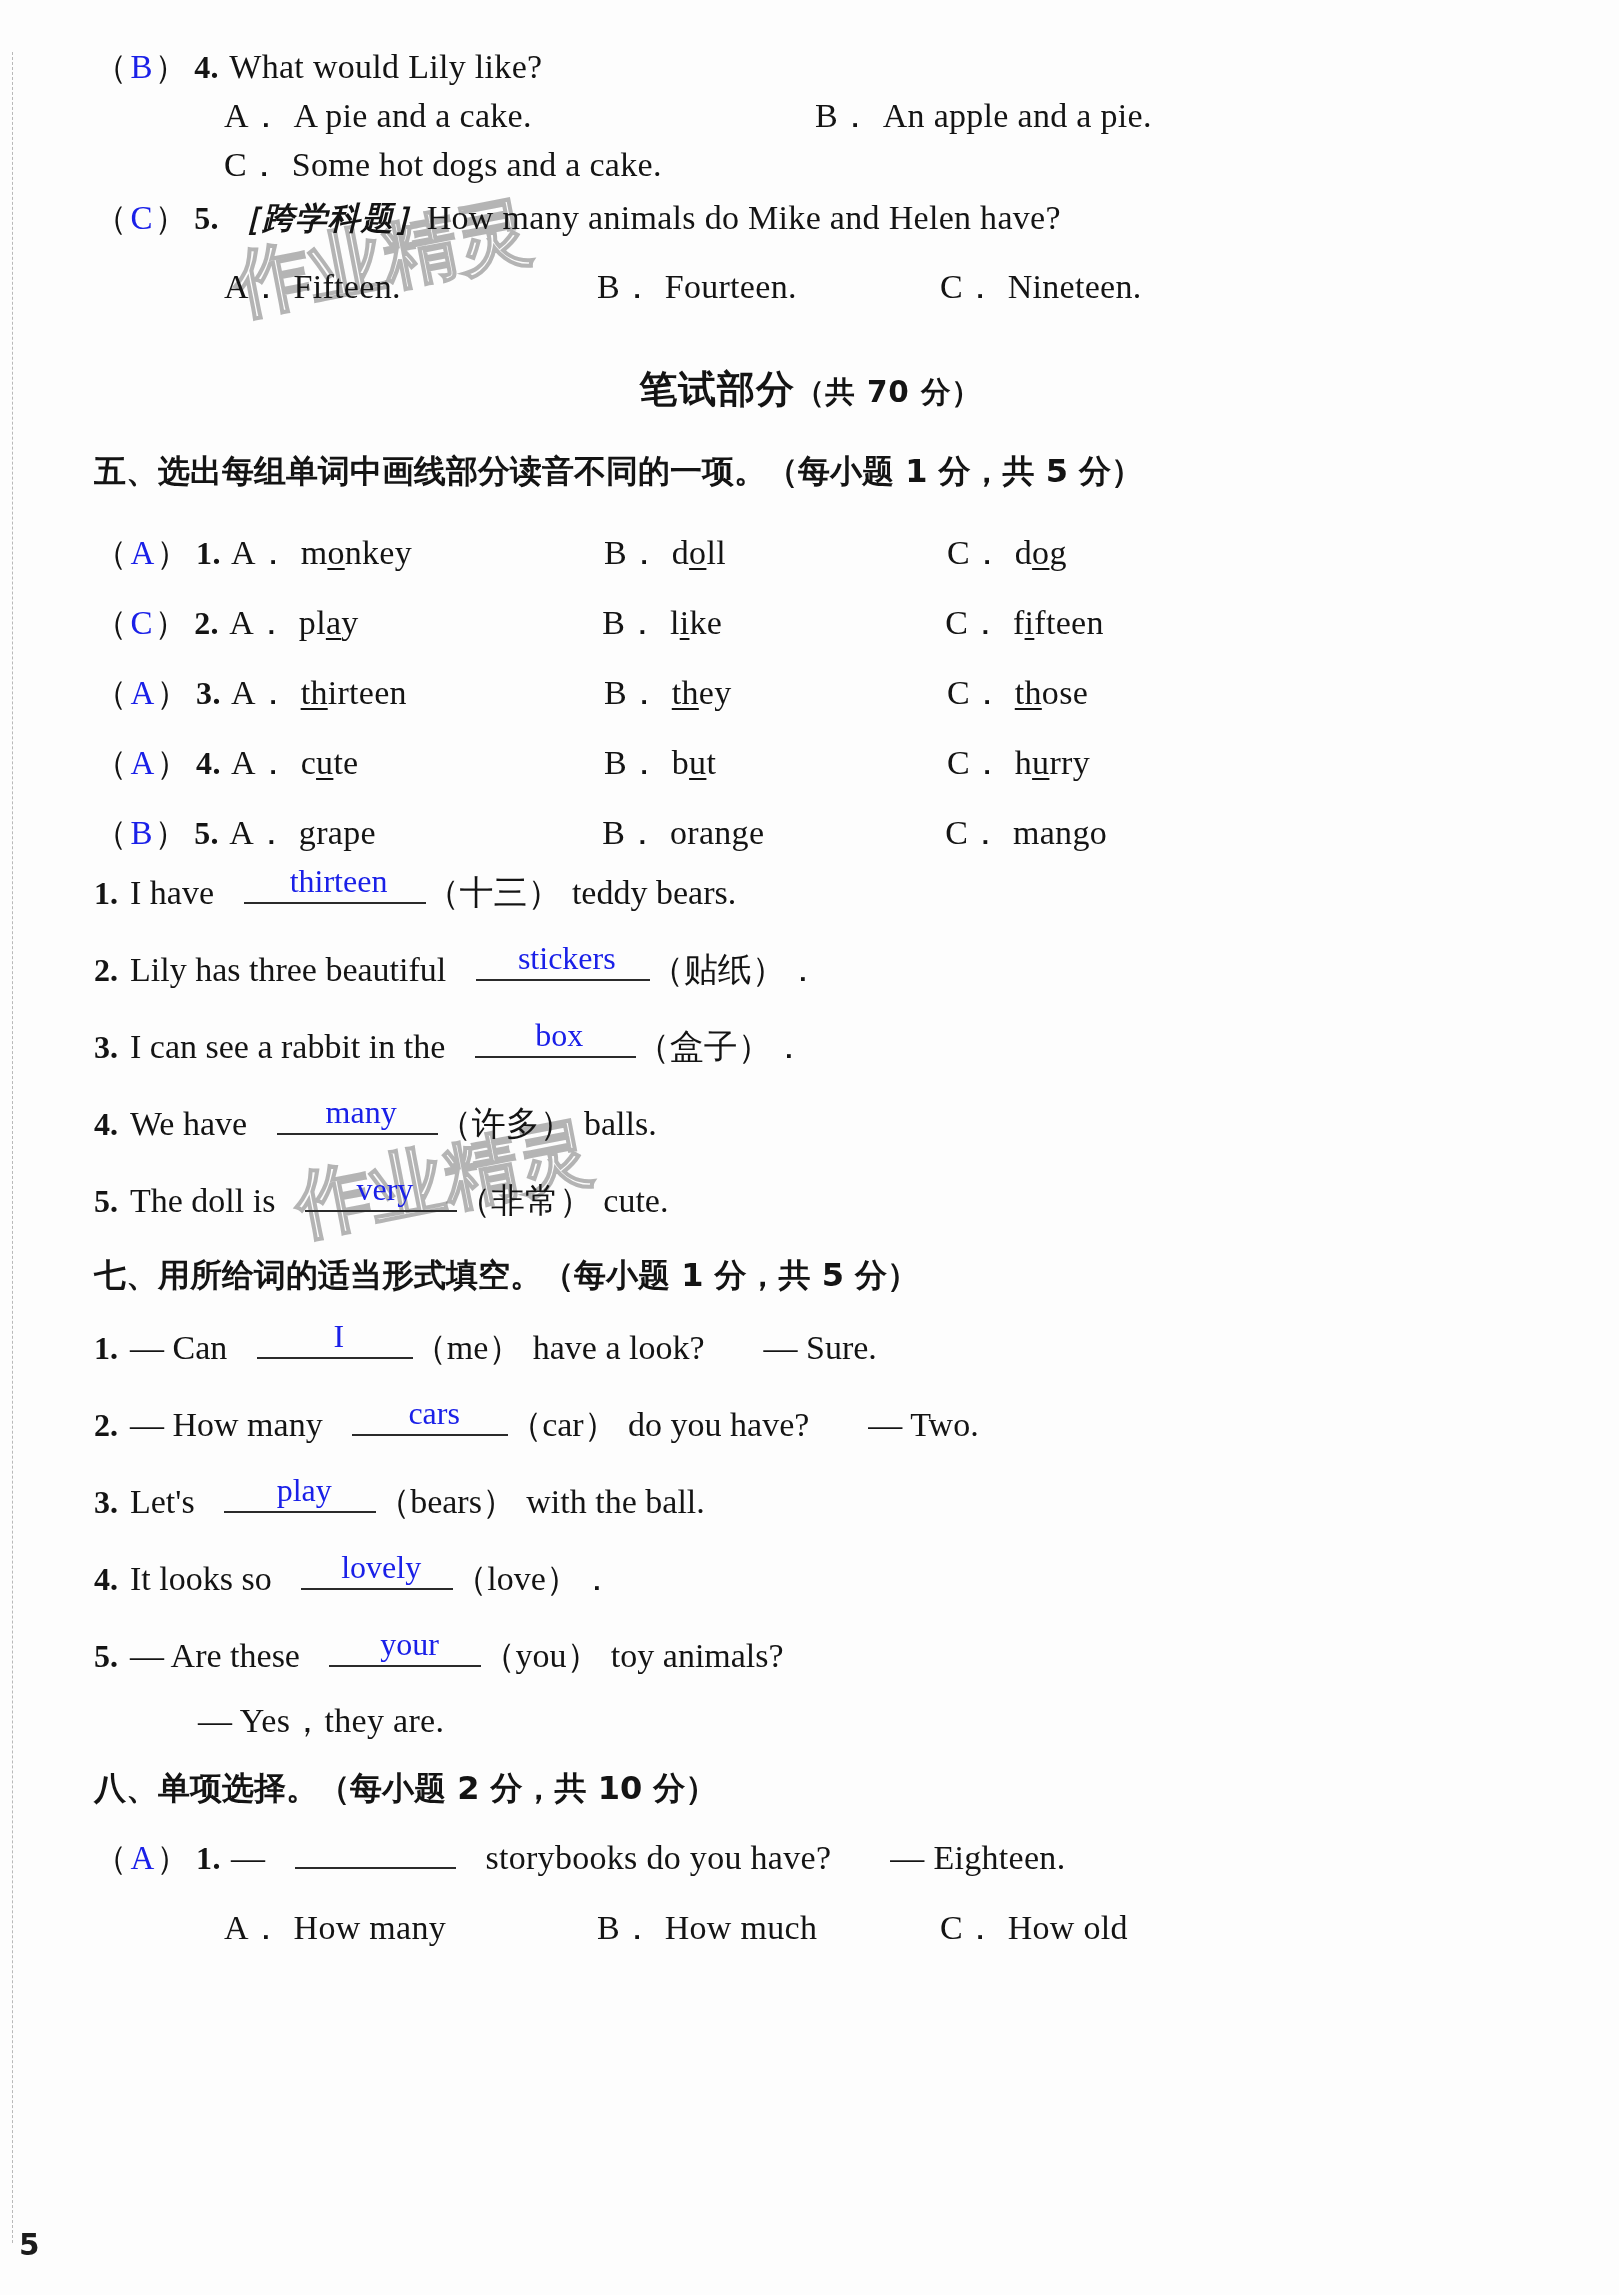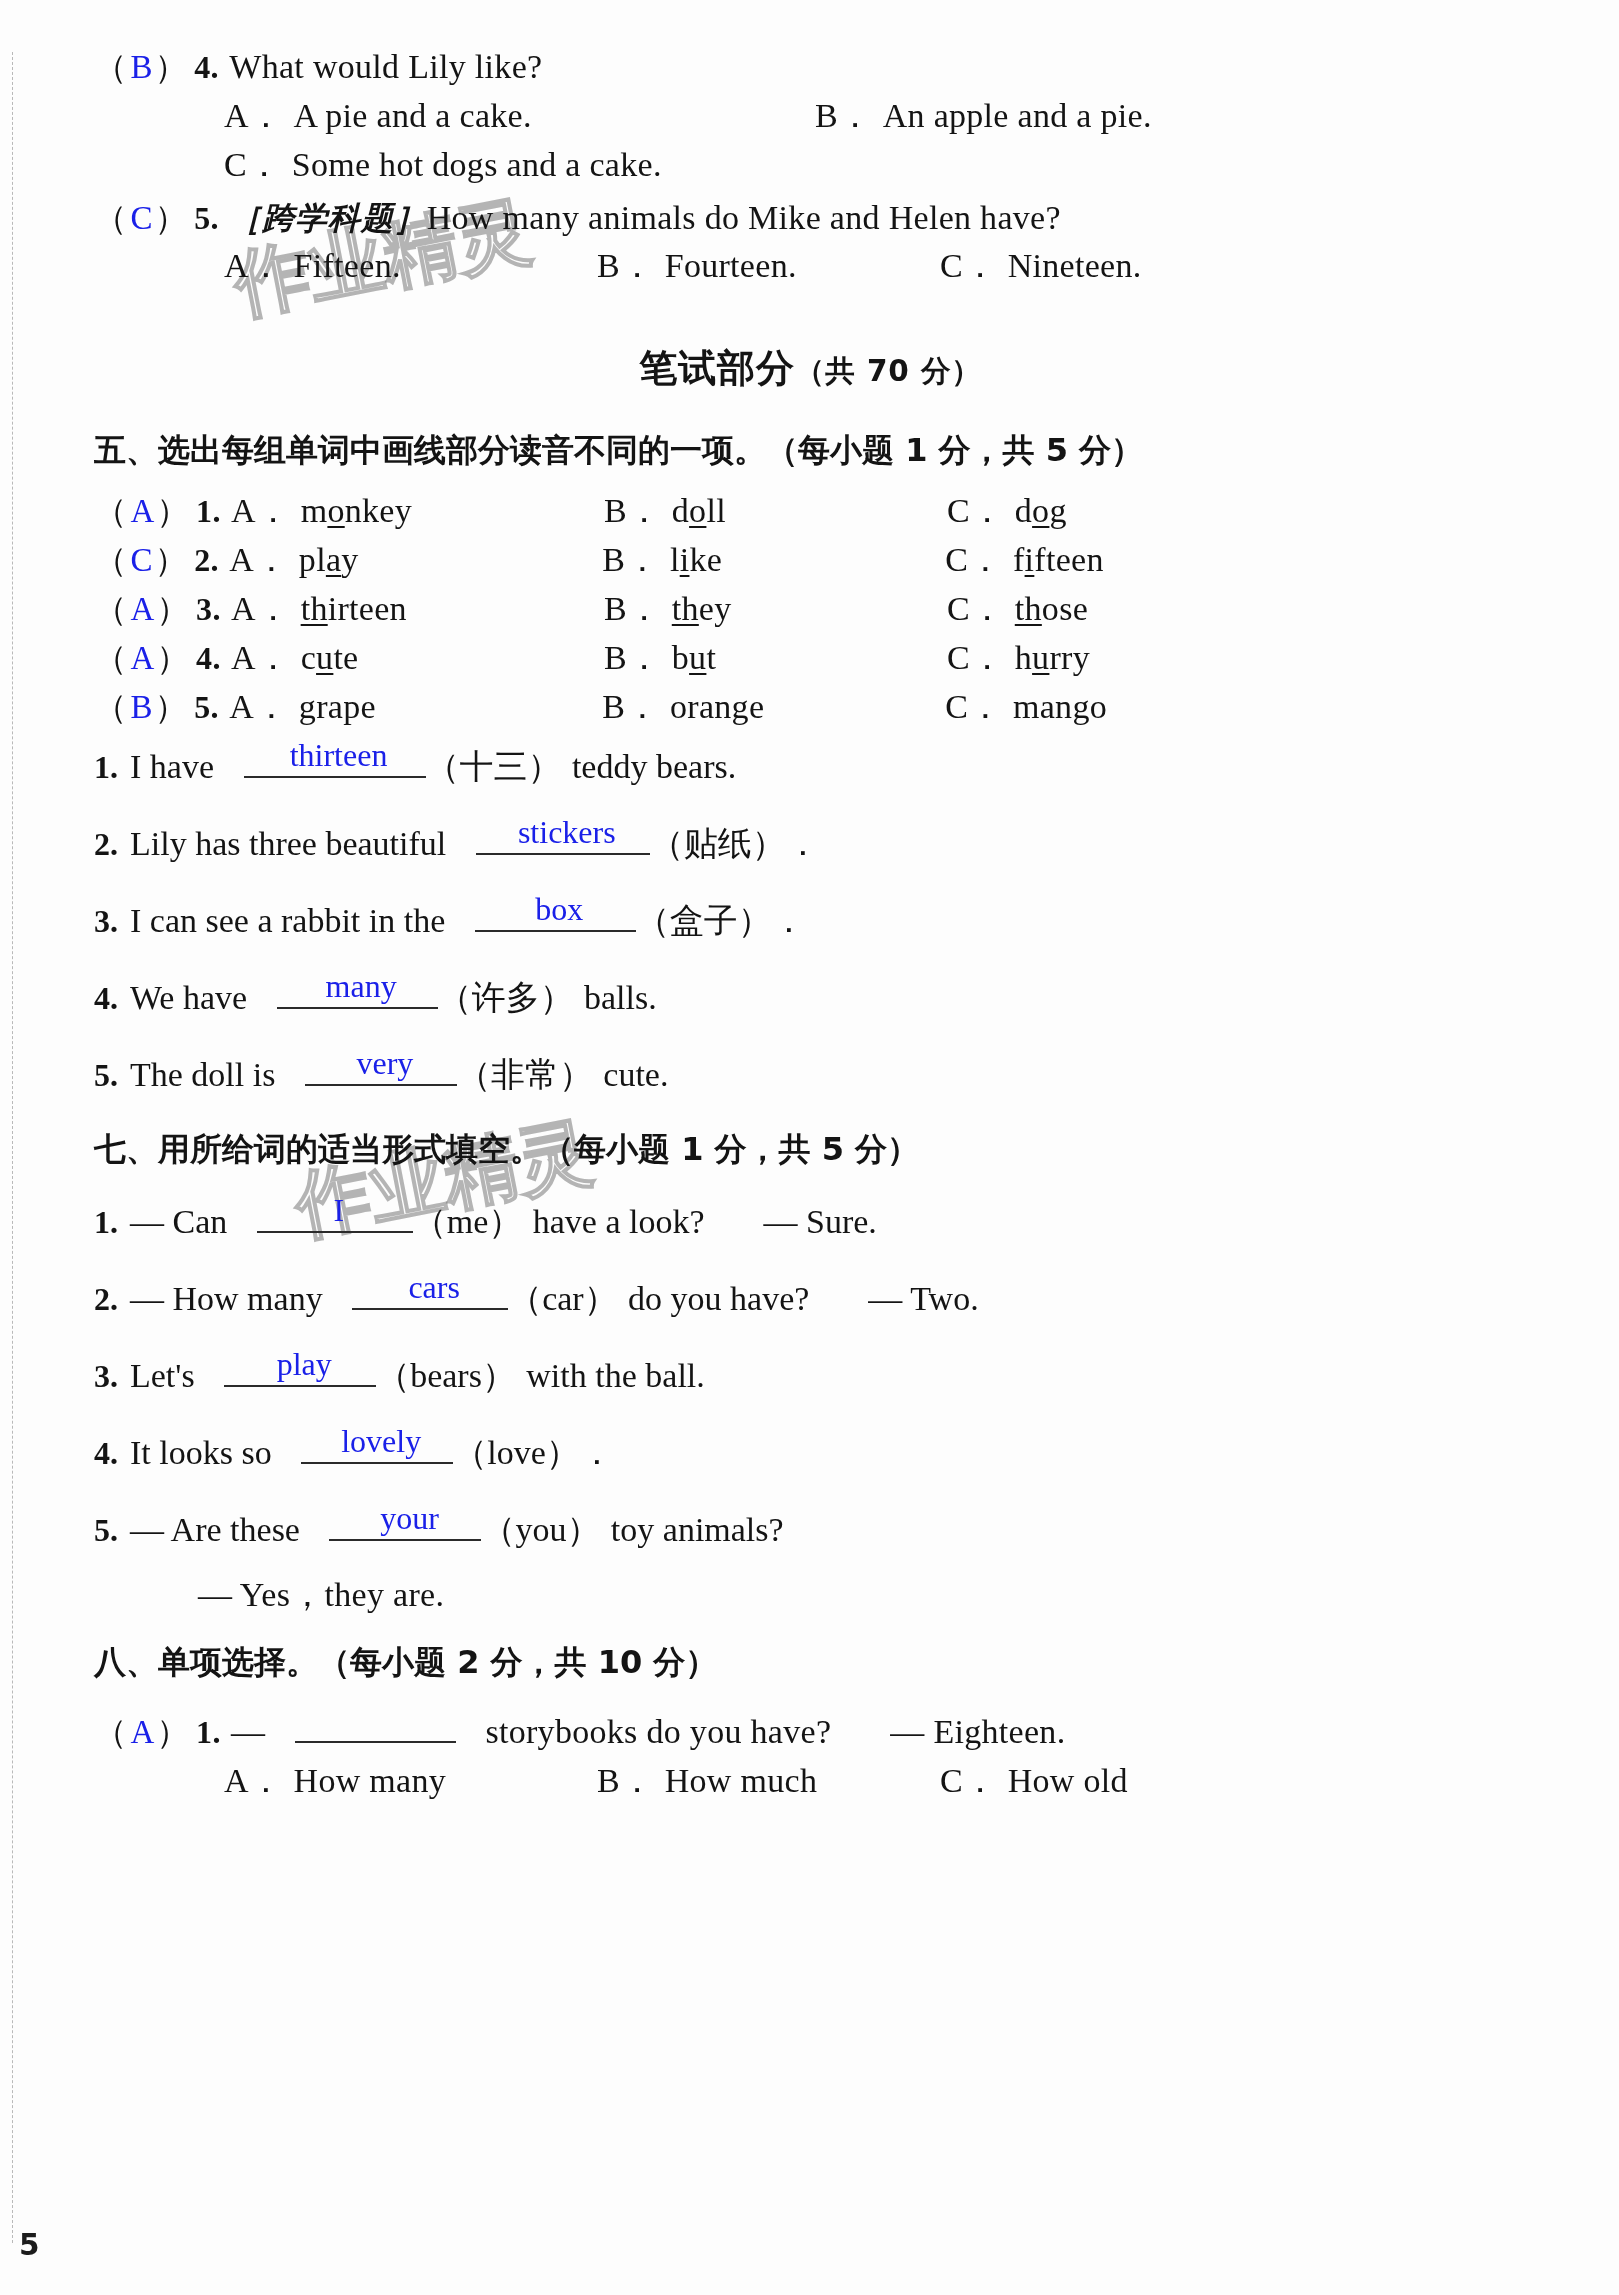--- a/index.html
+++ b/index.html
@@ -70,21 +70,21 @@
     margin-right: 10.4px;
     margin-left: 5.2px;
   }
 
   .opt {
     white-space: nowrap;
   }
 
   
   .c1 { display:inline-block; min-width: 373px; }
-  .c2 { display:inline-block; min-width: 343px; }
+  .c2 { display:inline-block; min-width: 343px; margin-top: 21px; }
   .c3 { display:inline-block; }
 
   .c1w { display:inline-block; min-width: 591px; }
   .c2w { display:inline-block; min-width: 0; }
 
   
   .u { text-decoration: underline; text-underline-offset: 4.3px; text-decoration-thickness: 1.7px; }
 
   
   .section-title {

